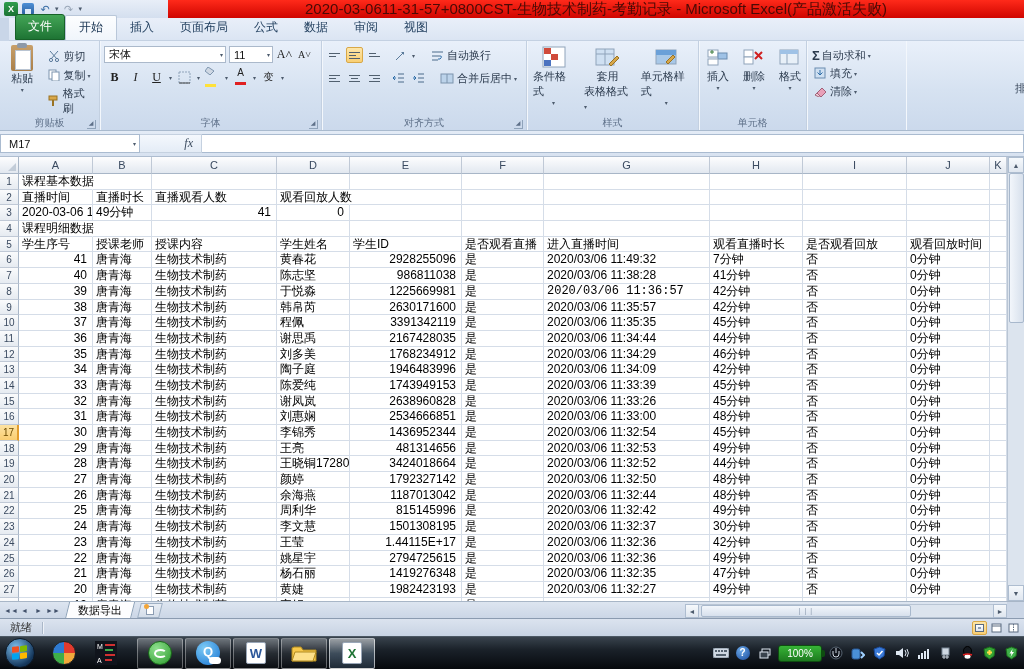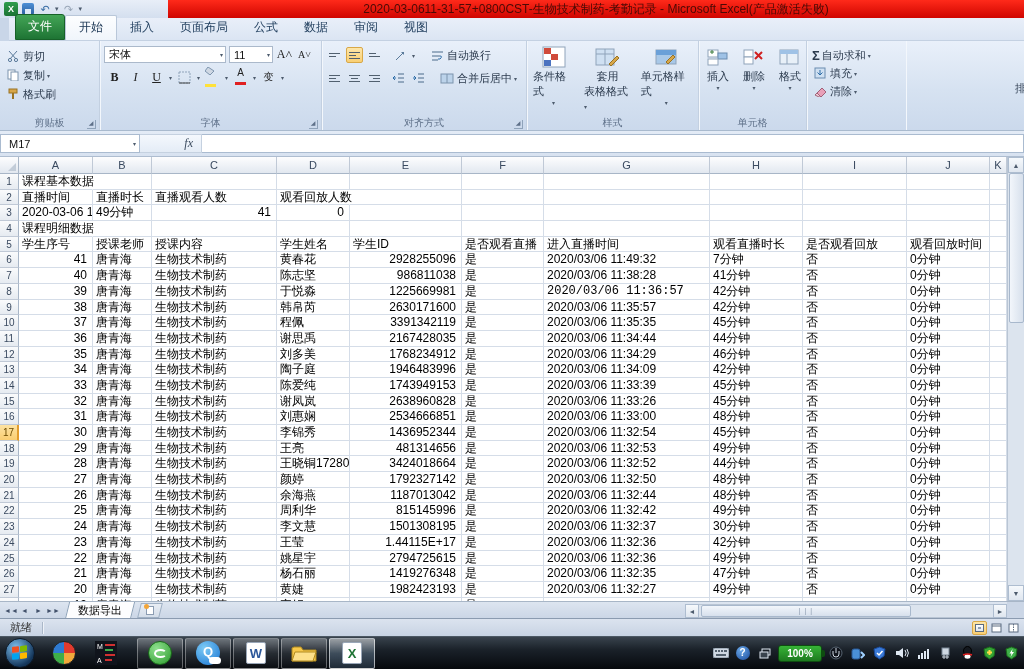--- a/index.html
+++ b/index.html
@@ -12,21 +12,21 @@
   #titlebar { top:0; height:18px; background:linear-gradient(#e8eef8,#d4dfef); display:flex; align-items:center; }
   .qat { display:flex; align-items:center; gap:3px; padding:0 4px; height:18px; width:168px; }
   .qat-ic { width:14px; height:14px; display:flex; align-items:center; justify-content:center; font-size:10px; }
   .xl-logo { background:linear-gradient(#2f9d4e,#1c7333); color:#fff; font-weight:bold; border-radius:2px; font-size:9px; width:14px; height:14px; text-align:center; line-height:14px; }
   .floppy { width:12px; height:12px; background:linear-gradient(#4d8fd6,#2b5f9e); border-radius:2px; position:relative; }
   .floppy:after { content:""; position:absolute; left:3px; top:6px; width:6px; height:5px; background:#dce9f7; }
   .undo-glyph { color:#3a6ea5; font-size:11px; }
   .redo-glyph { color:#9aa7b8; font-size:11px; }
   .qat-dd { color:#4d5b6d; font-size:7px; }
   .red-title { flex:1; height:18px; background:linear-gradient(#ff2a1a,#cf0500); display:flex; align-items:center; justify-content:center; }
-  .red-title span { color:#4a0a05; font-size:12px; white-space:nowrap; overflow:hidden; }
+  .red-title span { color:#4a0a05; font-size:15px; white-space:nowrap; overflow:hidden; }
 
   
   #tabsrow { top:18px; height:23px; background:linear-gradient(#e9eff9,#dbe5f3); border-bottom:1px solid #c4d1e2; display:flex; align-items:flex-end; padding-left:6px;margin-left:9px; }
   .rtab { padding:3px 13px 4px; font-size:12px; color:#1e3c5c; cursor:default; }
   .rtab.file { background:linear-gradient(#43a556,#1e7434); color:#fff; border-radius:3px 3px 0 0; border:1px solid #176128; padding:3px 12px 4px; }
   .rtab.active { background:linear-gradient(#fdfeff,#f0f5fb); border:1px solid #b9c7d9; border-bottom:none; border-radius:2px 2px 0 0; color:#15314f; }
 
   
   #ribbon { top:41px; height:90px; background:linear-gradient(#e9f0fa,#d6e2f1 55%,#cbd9ec); border-bottom:1px solid #a9bace; display:flex; overflow:hidden; }
   .rgroup { position:relative; height:90px; border-right:1px solid #c3d0e1; box-shadow:1px 0 0 #f3f7fc; padding:2px 2px 14px 2px; }
@@ -107,21 +107,21 @@
   .orb { width:30px; height:30px; border-radius:50%; margin:0 8px 0 5px; background:radial-gradient(circle at 35% 30%,#7ec0ef,#16395e 70%,#0a1c30); border:1px solid #0c1826; display:flex; align-items:center; justify-content:center; }
   .flag { width:16px; height:14px; display:grid; grid-template-columns:7px 7px; grid-template-rows:6px 6px; gap:1px; transform:skewY(-6deg); }
   .flag i { border-radius:1px; }
   .tbtn { width:46px; height:31px; margin:0 1px; display:flex; align-items:center; justify-content:center; border-radius:2px; }
   .tbtn.plain { width:40px; }
   .tbtn.glass { background:linear-gradient(rgba(255,255,255,.28),rgba(255,255,255,.07) 50%,rgba(255,255,255,.02)); border:1px solid rgba(255,255,255,.35); }
   .tbtn.active { background:linear-gradient(rgba(255,255,255,.5),rgba(180,220,255,.25) 50%,rgba(140,190,240,.18)); border:1px solid rgba(255,255,255,.6); }
   .appdoc { width:20px; height:22px; background:#fff; border:1px solid #9aa7b8; border-radius:2px; display:flex; align-items:center; justify-content:center; font-weight:bold; font-size:13px; }
   .tray { margin-left:auto; display:flex; align-items:center; gap:5px; padding-right:4px; }
   .tico { width:17px; height:17px; display:flex; align-items:center; justify-content:center; font-size:11px; color:#dfe8f2; }
-  .battery { width:44px; height:17px; background:linear-gradient(#37b437,#1d7a1f); border:1px solid #0e4d10; border-radius:3px; color:#fff; font-size:10px; font-weight:bold; text-align:center; line-height:15px; position:relative; }
+  .battery { width:44px; height:17px; background:linear-gradient(#37b437,#1d7a1f); border:1px solid #0e4d10; border-radius:3px; color:#fff; font-size:10px; font-weight:normal; text-align:center; line-height:15px; position:relative; }
   .battery:after { content:""; position:absolute; right:-4px; top:4px; width:3px; height:7px; background:#0e4d10; border-radius:0 2px 2px 0; }
 </style>
 </head>
 <body>
 
 <div class="band" id="titlebar">
   <div class="qat">
     <span class="qat-ic xl-logo">X</span>
     <span class="qat-ic">
         <span class="floppy"></span>
@@ -143,20 +143,25 @@
   <div class="rtab">页面布局</div>
   <div class="rtab">公式</div>
   <div class="rtab">数据</div>
   <div class="rtab">审阅</div>
   <div class="rtab">视图</div>
 </div>
 
 <div class="band" id="ribbon">
 
   <div class="rgroup" style="width:100px; display:flex; flex-direction:row;">
+    <div class="bigbtn" style="width:42px;">
+      <span class="clip-board"></span>
+      <span>粘贴</span>
+      <span class="dd">▾</span>
+    </div>
     <div style="display:flex; flex-direction:column; gap:1px; padding-top:4px;">
       <div class="rbtn">
           <span class="ic16">
             <svg width="12" height="12">
               <line x1="2" y1="1" x2="9" y2="9" stroke="#5a7a9a"></line>
               <line x1="10" y1="1" x2="3" y2="9" stroke="#5a7a9a"></line>
               <circle cx="3" cy="10" r="1.6" fill="none" stroke="#5a7a9a"></circle>
               <circle cx="9" cy="10" r="1.6" fill="none" stroke="#5a7a9a"></circle>
             </svg>
           </span>

